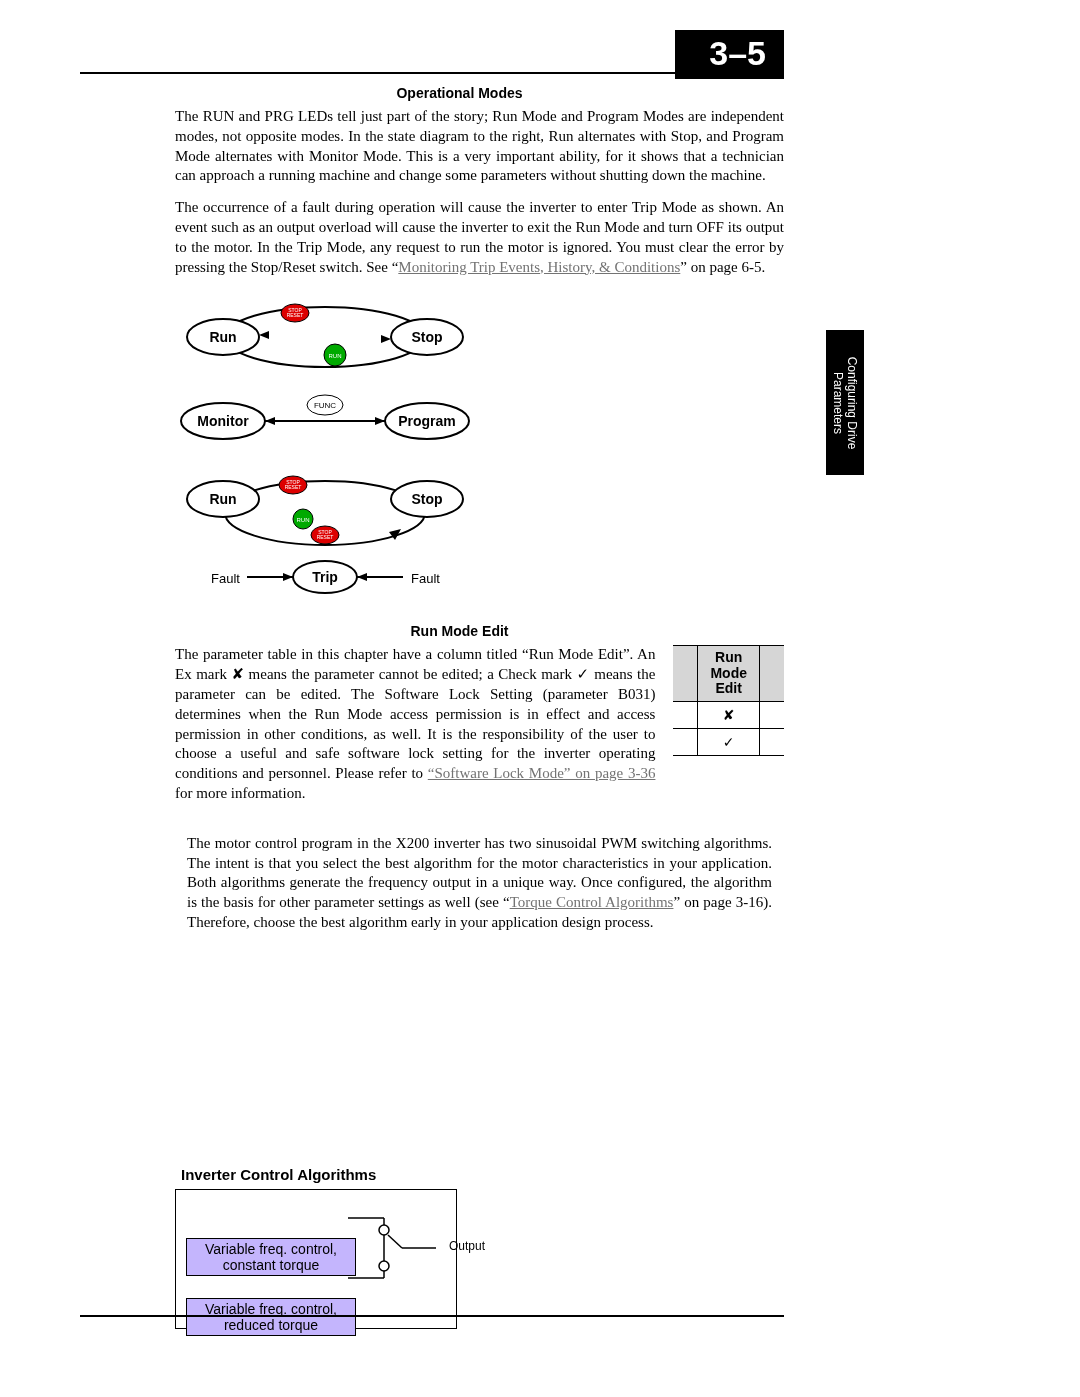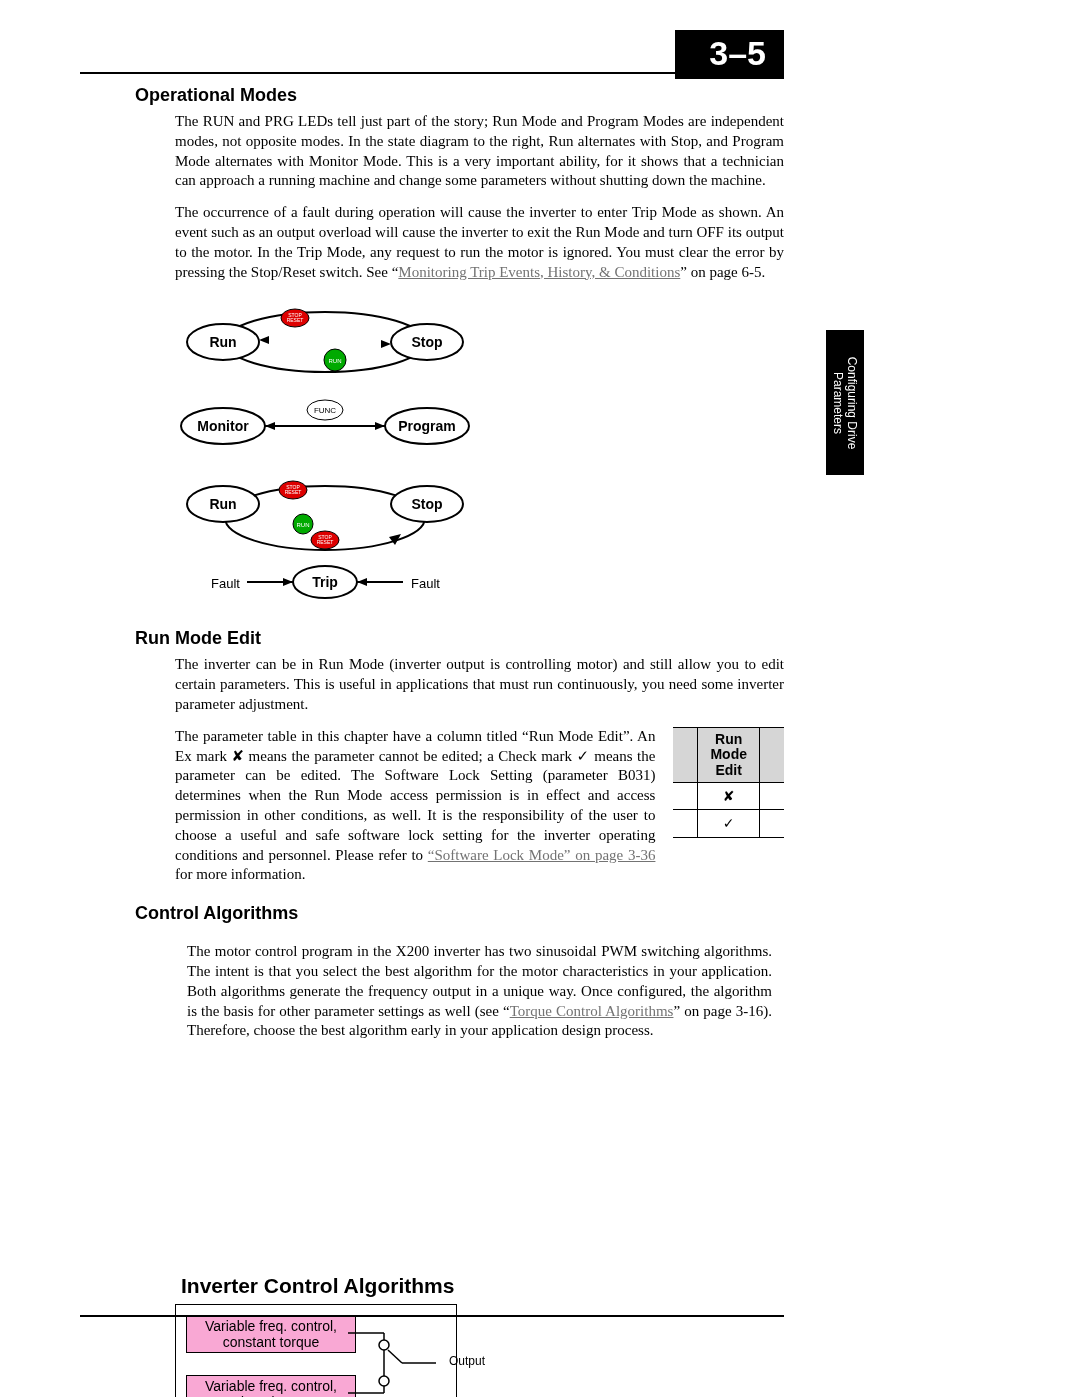--- a/index.html
+++ b/index.html
@@ -3,36 +3,36 @@
 <meta charset="utf-8">
 <style>
   html,body{margin:0;padding:0;background:#fff;color:#000;font-family:"Times New Roman",serif;}
   .page{width:864px;height:1397px;position:relative;box-sizing:border-box;}
   .pagenum{position:absolute;top:30px;right:80px;background:#000;color:#fff;font-size:34px;font-weight:bold;padding:4px 18px 6px 34px;font-family:Arial,Helvetica,sans-serif;}
   .hr-top{position:absolute;top:72px;left:80px;right:80px;border-top:2px solid #000;}
   .hr-bottom{position:absolute;bottom:80px;left:80px;right:80px;border-top:2px solid #000;}
   .edge-tab{position:absolute;top:330px;right:0;width:38px;height:145px;background:#000;color:#fff;font-family:Arial,Helvetica,sans-serif;font-size:12px;}
   .edge-tab-text{position:absolute;top:50%;left:50%;transform:translate(-50%,-50%) rotate(90deg);white-space:nowrap;line-height:14px;text-align:center;}
   .content{position:absolute;top:85px;left:135px;right:80px;font-family:Arial,Helvetica,sans-serif;}
-  .h1{font-weight:bold;font-size:18px;margin:0 0 6px 0;}
+  .h1{font-weight:bold;font-size:14px;margin:0 0 6px 0;text-align:center;}
   .body{font-family:"Century Schoolbook","Times New Roman",serif;font-size:15px;line-height:1.32;}
   .indent{margin-left:40px;flex-direction:column;}
   .just{text-align:justify;}
   .link{color:#737373;text-decoration:underline;}
   .sect{margin-bottom:18px;}
   .col-wrap{display:flex;gap:18px;}
   .col-text{flex:1;}
   .col-fig{flex:0 0 auto;}
   .diagram svg{display:block;}
   .rm-table{border-collapse:collapse;font-family:Arial,Helvetica,sans-serif;font-size:14px;}
   .rm-table td,.rm-table th{border:1px solid #000;padding:4px 12px;text-align:center;}
   .rm-table th{background:#d6d6d6;font-weight:bold;line-height:1.1;}
-  .fig-title{font-family:Arial,Helvetica,sans-serif;font-weight:bold;font-size:21px;margin-bottom:6px;padding-left:6px;}
+  .fig-title{font-family:Arial,Helvetica,sans-serif;font-weight:bold;font-size:15px;margin-bottom:6px;padding-left:6px;}
   .alg-box{border:1px solid #000;padding:14px 10px 14px 10px;width:260px;position:relative;}
-  .alg-item{border:1px solid #000;background:#f9a8d4;font-family:Arial,Helvetica,sans-serif;font-size:14px;text-align:center;padding:2px 4px;line-height:1.15;position:absolute;width:160px;}
+  .alg-item{border:1px solid #000;background:#c4b5fd;font-family:Arial,Helvetica,sans-serif;font-size:14px;text-align:center;padding:2px 4px;line-height:1.15;position:absolute;width:160px;margin-top:38px;}
   .alg-out{font-family:Arial,Helvetica,sans-serif;font-size:12px;}
 </style>
 </head>
 <body>
 
 <div class="page">
   <div class="pagenum">3–5</div>
   <div class="hr-top"></div>
 
   <div class="edge-tab">
@@ -107,21 +107,20 @@
               <polygon points="182,112 192,108 192,116" fill="#000"></polygon>
             </svg>
           </div>
         </div>
       </div>
     </div>
 
     <div class="sect">
       <div class="h1">Run Mode Edit</div>
       <div class="indent body">
-        <p class="just" style="margin:0 0 12px 0;">The inverter can be in Run Mode (inverter output is controlling motor) and still allow you to edit certain parameters. This is useful in applications that must run continuously, you need some inverter parameter adjustment.</p>
         <div class="col-wrap">
           <div class="col-text just">
             <p style="margin:0;">
               <span>The parameter table in this chapter have a column titled “Run Mode Edit”. An Ex mark  ✘  means the parameter cannot be edited; a Check mark  ✓  means the parameter can be edited. The Software Lock Setting (parameter B031) determines when the Run Mode access permission is in effect and access permission in other conditions, as well. It is the responsibility of the user to choose a useful and safe software lock setting for the inverter operating conditions and personnel. Please refer to </span><a class="link">“Software Lock Mode” on page 3-36</a><span> for more information.</span>
             </p>
           </div>
           <div class="col-fig">
             <table class="rm-table">
               <tbody>
                   <tr>
@@ -142,21 +141,20 @@
                     <td style="border-right:0;"></td>
                   </tr>
             </tbody>
               </table>
           </div>
         </div>
       </div>
     </div>
 
     <div class="sect">
-      <div class="h1">Control Algorithms</div>
       <div class="col-wrap indent">
         <div class="col-text body just" style="flex:0 0 320px;">
           <p style="margin:12px;">
             <span>The motor control program in the X200 inverter has two sinusoidal PWM switching algorithms. The intent is that you select the best algorithm for the motor characteristics in your application. Both algorithms generate the frequency output in a unique way. Once configured, the algorithm is the basis for other parameter settings as well (see “</span><a class="link">Torque Control Algorithms</a><span>” on page 3-16). Therefore, choose the best algorithm early in your application design process.</span>
           </p>
         </div>
         <div class="col-fig" style="padding-top:6px;">
           <div class="fig-title">Inverter Control Algorithms</div>
           <div style="position:relative;">
             <div class="alg-box" style="height:110px;">

